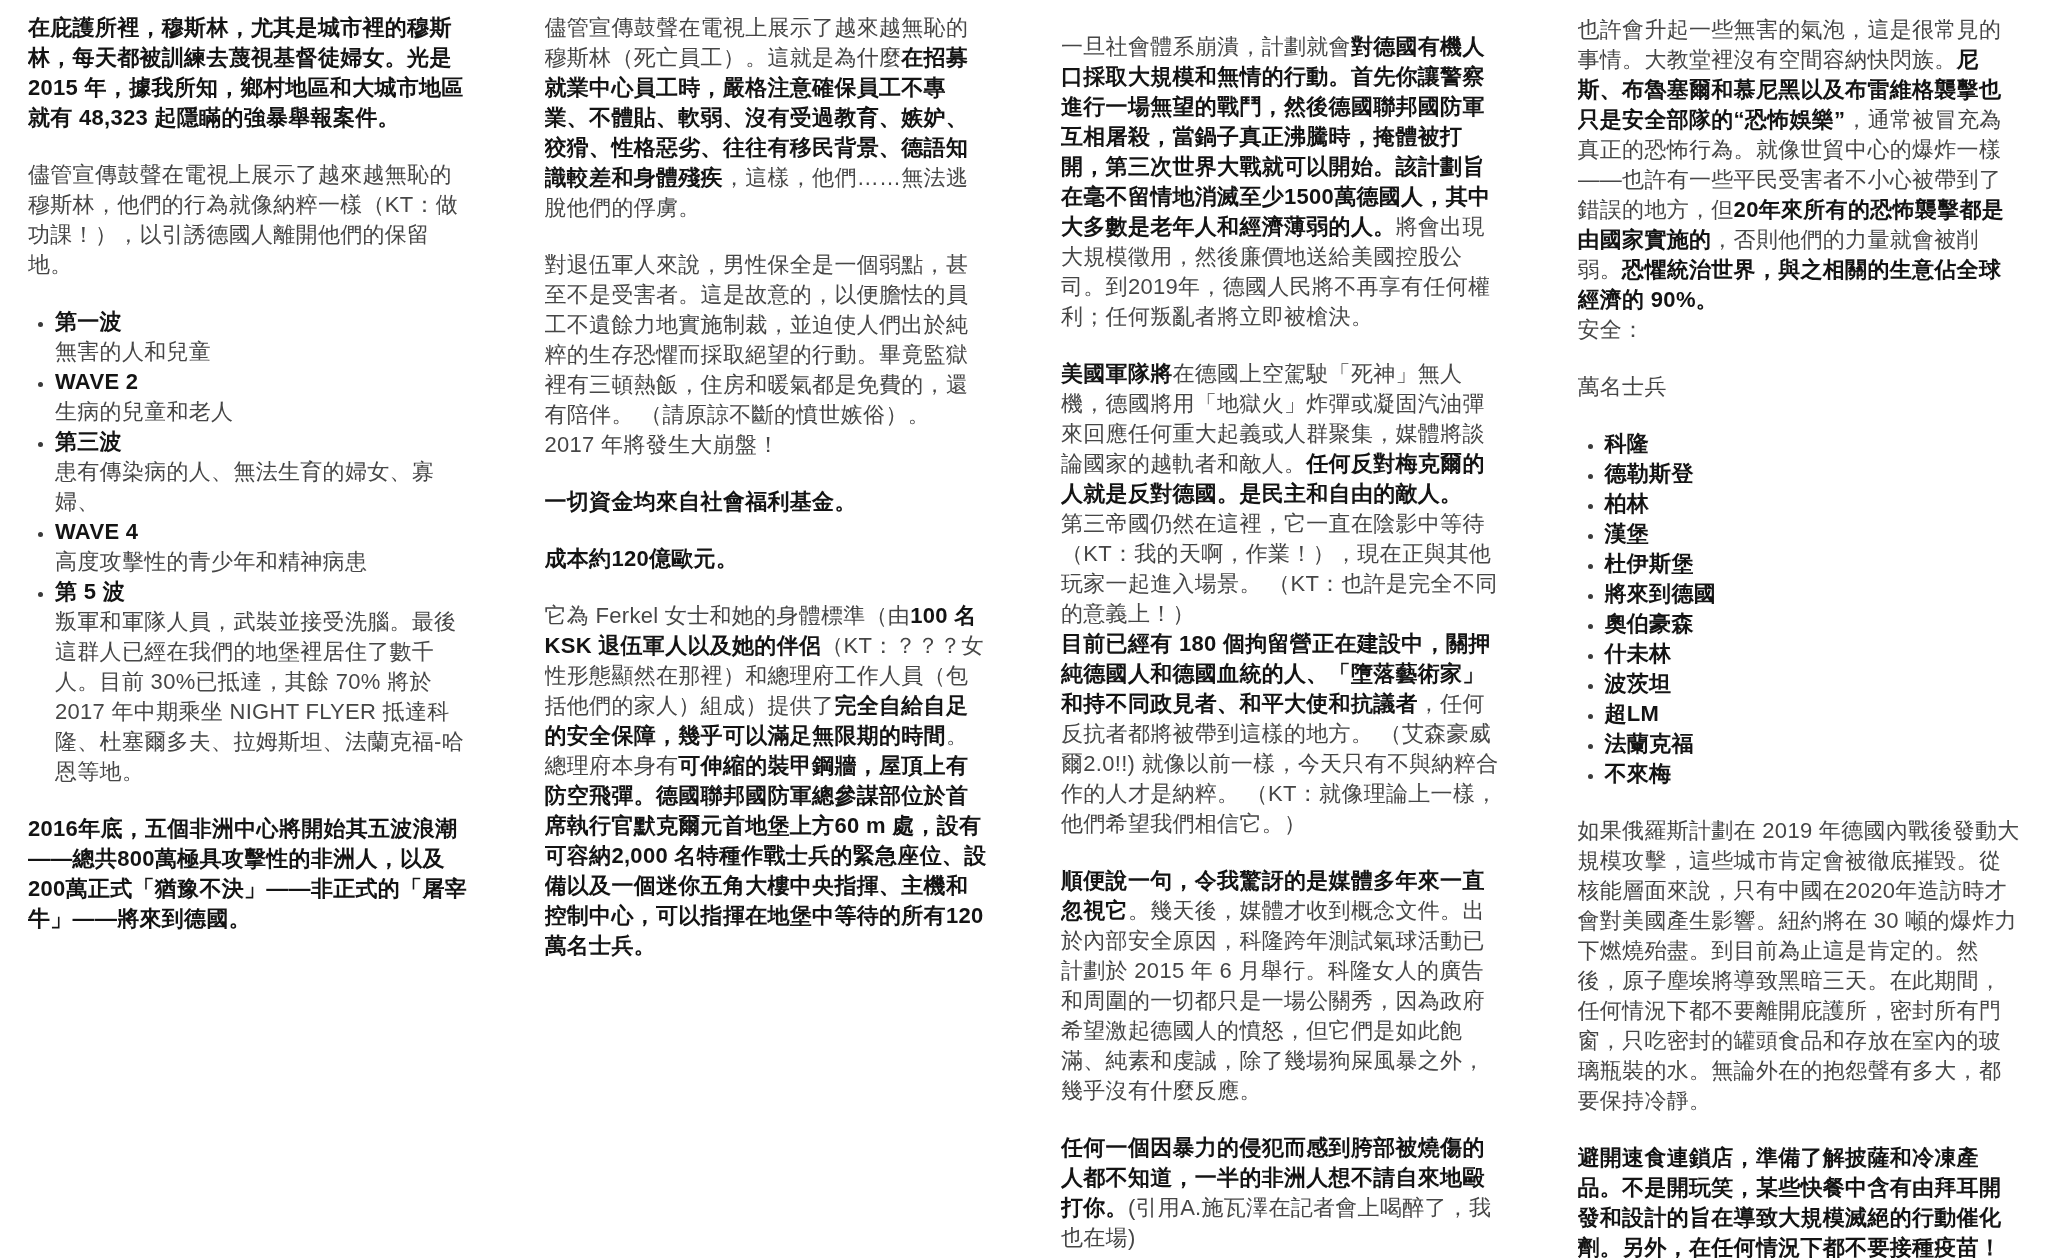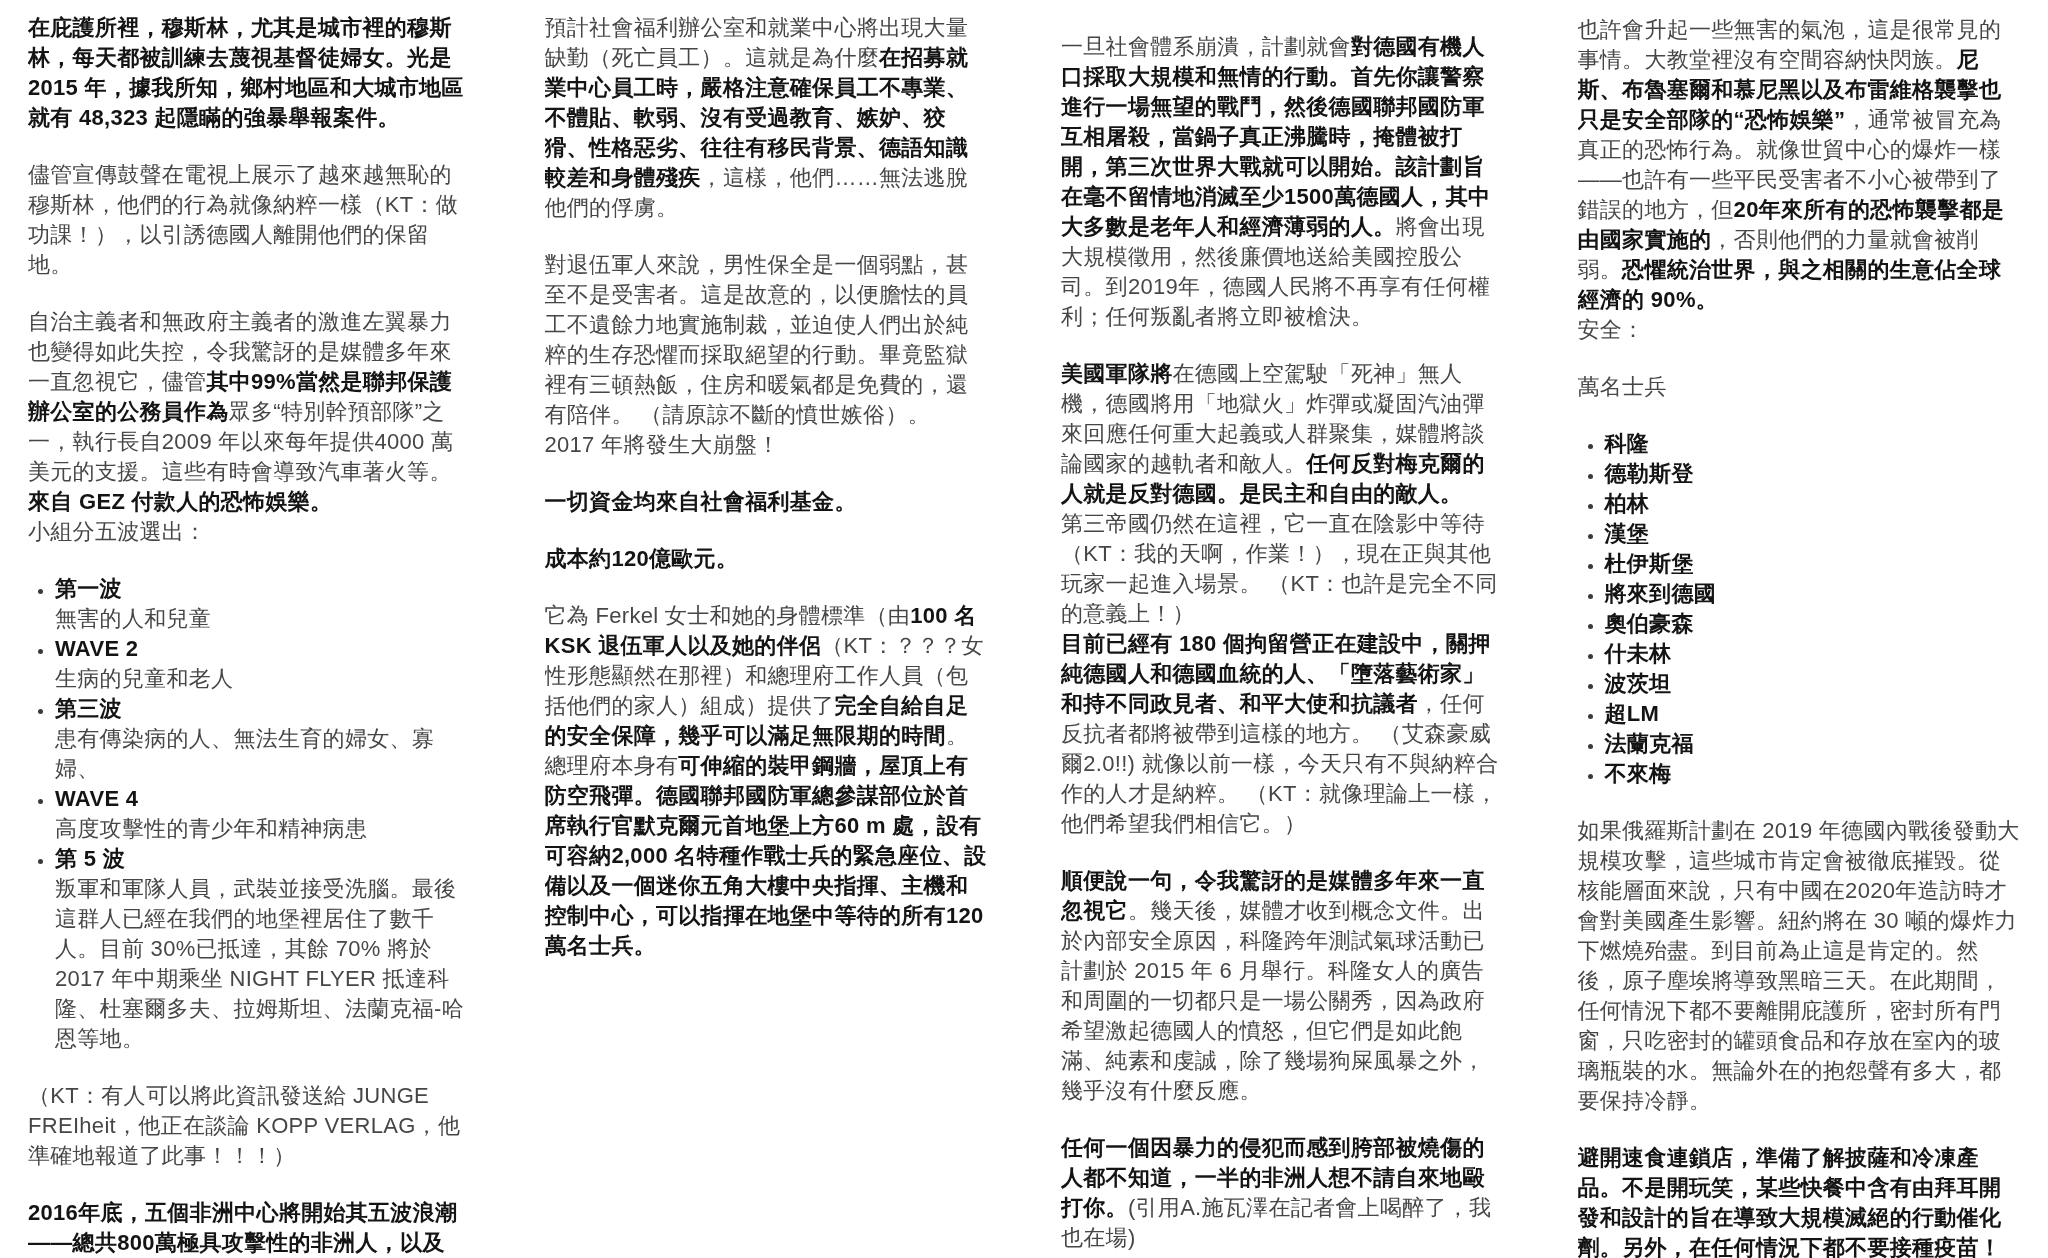--- a/index.html
+++ b/index.html
@@ -57,33 +57,31 @@
     font-size: 0.8em;
   }
 </style>
 </head>
 <body>
 
 <div class="page" id="page">
   <div class="column col-1">
       <p class="para"><strong>在庇護所裡，穆斯林，尤其是城市裡的穆斯林，每天都被訓練去蔑視基督徒婦女。光是 2015 年，據我所知，鄉村地區和大城市地區就有 48,323 起隱瞞的強暴舉報案件。</strong></p>
       <p class="para"><span>儘管宣傳鼓聲在電視上展示了越來越無恥的穆斯林，他們的行為就像納粹一樣（KT：做功課！），以引誘德國人離開他們的保留地。</span></p>
-      <p class="para"><span>自治主義者和無政府主義者的激進左翼暴力也變得如此失控，令我驚訝的是媒體多年來一直忽視它，儘管</span><strong>其中99%當然是聯邦保護辦公室的公務員作為</strong><span>眾多“特別幹預部隊”之一，執行長自2009 年以來每年提供4000 萬美元的支援。這些有時會導致汽車著火等。</span><strong>來自 GEZ 付款人的恐怖娛樂。</strong><br><span>小組分五波選出：</span></p>
       <ul class="blist">
         <li><strong>第一波</strong><br><span>無害的人和兒童</span></li>
         <li><strong>WAVE 2</strong><br><span>生病的兒童和老人</span></li>
         <li><strong>第三波</strong><br><span>患有傳染病的人、無法生育的婦女、寡婦、</span></li>
         <li><strong>WAVE 4</strong><br><span>高度攻擊性的青少年和精神病患</span></li>
         <li><strong>第 5 波</strong><br><span>叛軍和軍隊人員，武裝並接受洗腦。最後這群人已經在我們的地堡裡居住了數千人。目前 30%已抵達，其餘 70% 將於 2017 年中期乘坐 NIGHT FLYER 抵達科隆、杜塞爾多夫、拉姆斯坦、法蘭克福-哈恩等地。</span></li>
       </ul>
-      <p class="para"><span>（KT：有人可以將此資訊發送給 JUNGE FREIheit，他正在談論 KOPP VERLAG，他準確地報道了此事！！！）</span></p>
       <p class="para"><strong>2016年底，五個非洲中心將開始其五波浪潮——總共800萬極具攻擊性的非洲人，以及200萬正式「猶豫不決」——非正式的「屠宰牛」——將來到德國。</strong></p>
     </div>
   <div class="column col-2">
-      <p class="para"><span>預計社會福利辦公室和就業中心將出現大量缺勤（死亡員工）。這就是為什麼</span><strong>在招募就業中心員工時，嚴格注意確保員工不專業、不體貼、軟弱、沒有受過教育、嫉妒、狡猾、性格惡劣、往往有移民背景、德語知識較差和身體殘疾</strong><span>，這樣，他們……無法逃脫他們的俘虜。</span></p>
+      <p class="para"><span>儘管宣傳鼓聲在電視上展示了越來越無恥的穆斯林（死亡員工）。這就是為什麼</span><strong>在招募就業中心員工時，嚴格注意確保員工不專業、不體貼、軟弱、沒有受過教育、嫉妒、狡猾、性格惡劣、往往有移民背景、德語知識較差和身體殘疾</strong><span>，這樣，他們……無法逃脫他們的俘虜。</span></p>
       <p class="para"><span>對退伍軍人來說，男性保全是一個弱點，甚至不是受害者。這是故意的，以便膽怯的員工不遺餘力地實施制裁，並迫使人們出於純粹的生存恐懼而採取絕望的行動。畢竟監獄裡有三頓熱飯，住房和暖氣都是免費的，還有陪伴。 （請原諒不斷的憤世嫉俗）。</span><br><span>2017 年將發生大崩盤！</span></p>
       <p class="para"><strong>一切資金均來自社會福利基金。</strong></p>
       <p class="para"><strong>成本約120億歐元。</strong></p>
       <p class="para"><span>它為 Ferkel 女士和她的身體標準（由</span><strong>100 名 KSK 退伍軍人以及她的伴侶</strong><span>（KT：？？？女性形態顯然在那裡）和總理府工作人員（包括他們的家人）組成）提供了</span><strong>完全自給自足的安全保障，幾乎可以滿足無限期的時間</strong><span>。總理府本身有</span><strong>可伸縮的裝甲鋼牆，屋頂上有防空飛彈。德國聯邦國防軍總參謀部位於首席執行官默克爾元首地堡上方60 m 處，設有可容納2,000 名特種作戰士兵的緊急座位、設備以及一個迷你五角大樓中央指揮、主機和控制中心，可以指揮在地堡中等待的所有120 萬名士兵。</strong></p>
     </div>
   <div class="column col-3">
       <p class="para"><span>一旦社會體系崩潰，計劃就會</span><strong>對德國有機人口採取大規模和無情的行動。首先你讓警察進行一場無望的戰鬥，然後德國聯邦國防軍互相屠殺，當鍋子真正沸騰時，掩體被打開，第三次世界大戰就可以開始。該計劃旨在毫不留情地消滅至少1500萬德國人，其中大多數是老年人和經濟薄弱的人。</strong><span>將會出現大規模徵用，然後廉價地送給美國控股公司。到2019年，德國人民將不再享有任何權利；任何叛亂者將立即被槍決。</span></p>
       <p class="para"><strong>美國軍隊將</strong><span>在德國上空駕駛「死神」無人機，德國將用「地獄火」炸彈或凝固汽油彈來回應任何重大起義或人群聚集，媒體將談論國家的越軌者和敵人。</span><strong>任何反對梅克爾的人就是反對德國。是民主和自由的敵人。</strong><br><span>第三帝國仍然在這裡，它一直在陰影中等待（KT：我的天啊，作業！），現在正與其他玩家一起進入場景。 （KT：也許是完全不同的意義上！）</span><br><strong>目前已經有 180 個拘留營正在建設中，關押純德國人和德國血統的人、「墮落藝術家」和持不同政見者、和平大使和抗議者</strong><span>，任何反抗者都將被帶到這樣的地方。 （艾森豪威爾2.0!!) 就像以前一樣，今天只有不與納粹合作的人才是納粹。 （KT：就像理論上一樣，他們希望我們相信它。）</span></p>
       <p class="para"><strong>順便說一句，令我驚訝的是媒體多年來一直忽視它</strong><span>。幾天後，媒體才收到概念文件。出於內部安全原因，科隆跨年測試氣球活動已計劃於 2015 年 6 月舉行。科隆女人的廣告和周圍的一切都只是一場公關秀，因為政府希望激起德國人的憤怒，但它們是如此飽滿、純素和虔誠，除了幾場狗屎風暴之外，幾乎沒有什麼反應。</span></p>
       <p class="para"><strong>任何一個因暴力的侵犯而感到胯部被燒傷的人都不知道，一半的非洲人想不請自來地毆打你。</strong><span>(引用A.施瓦澤在記者會上喝醉了，我也在場)</span></p>

